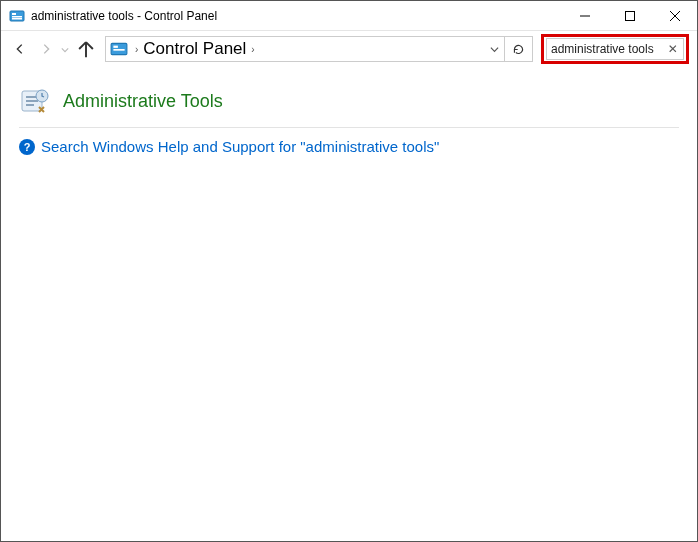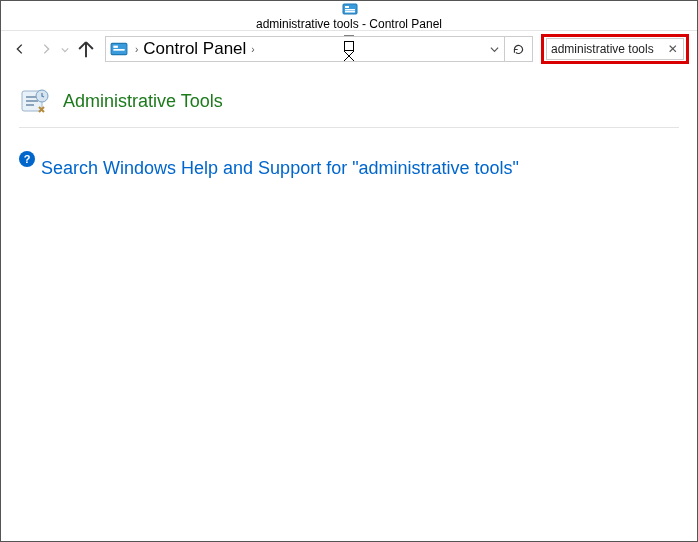--- a/index.html
+++ b/index.html
@@ -1,17 +1,17 @@
 <!DOCTYPE html>
 <html><head>
 <meta charset="utf-8">
 <style>
   * { box-sizing: border-box; margin: 0; padding: 0; font-family: "Segoe UI", Tahoma, sans-serif; }
   body { background: #fff; width: 698px; height: 542px; overflow: hidden; border: 1px solid #555; }
-  .titlebar { height: 30px; display: flex; align-items: center; background: #fff; border-bottom: 1px solid #e5e5e5; flex-direction: column; }
+  .titlebar { height: 30px; display: flex; align-items: center; background: #fff; border-bottom: 1px solid #e5e5e5; }
   .titlebar .app-icon { width: 16px; height: 16px; margin: 0 6px 0 8px; display: inline-flex; align-items: center; justify-content: center; }
   .titlebar .title { font-size: 12px; color: #000; flex: 0 0 auto; }
   .titlebar .spacer { flex: 1; }
   .winbtn { width: 45px; height: 30px; display: flex; align-items: center; justify-content: center; }
   .winbtn svg { width: 10px; height: 10px; }
 
   .navbar { height: 36px; display: flex; align-items: center; padding: 0 8px; gap: 4px; }
   .nav-arrow { width: 22px; height: 22px; display: flex; align-items: center; justify-content: center; border-radius: 2px; }
   .nav-arrow.enabled { color: #333; }
   .nav-arrow.disabled { color: #bbb; }
@@ -32,21 +32,21 @@
   .searchbox input { border: none; outline: none; font-size: 12px; width: 100%; color: #222; background: transparent; }
   .searchbox .clear { width: 14px; text-align: center; color: #555; font-size: 12px; cursor: default; }
 
   .content { padding: 14px 18px 8px 18px; }
   .result-head { display: flex; align-items: center; gap: 12px; padding: 4px 0 10px 0; border-bottom: 1px solid #e3e3e3; }
   .result-head .admin-icon { width: 32px; height: 32px; }
   .result-head .heading { font-size: 18px; color: #1c7a1c; font-weight: 400; }
 
   .help-row { display: flex; align-items: center; gap: 6px; padding: 10px 0 0 0; }
   .help-row .help-icon { width: 16px; height: 16px; border-radius: 50%; background: #0066cc; color: #fff; font-size: 11px; font-weight: bold; display:flex; align-items:center; justify-content:center; }
-  .help-row .help-link { font-size: 18px; color: #0066cc; margin-top: 20px; }
+  .help-row .help-link { font-size: 15px; color: #0066cc; }
 </style>
 </head>
 <body>
 
 <div class="titlebar">
   <span class="app-icon">
     <svg viewBox="0 0 16 16">
         <rect x="1" y="3" width="14" height="10" rx="1" fill="#3a9bdc" stroke="#1f77b4"></rect>
         <rect x="3" y="5" width="4" height="2" fill="#fff"></rect>
         <rect x="3" y="8" width="10" height="1.5" fill="#fff"></rect>

